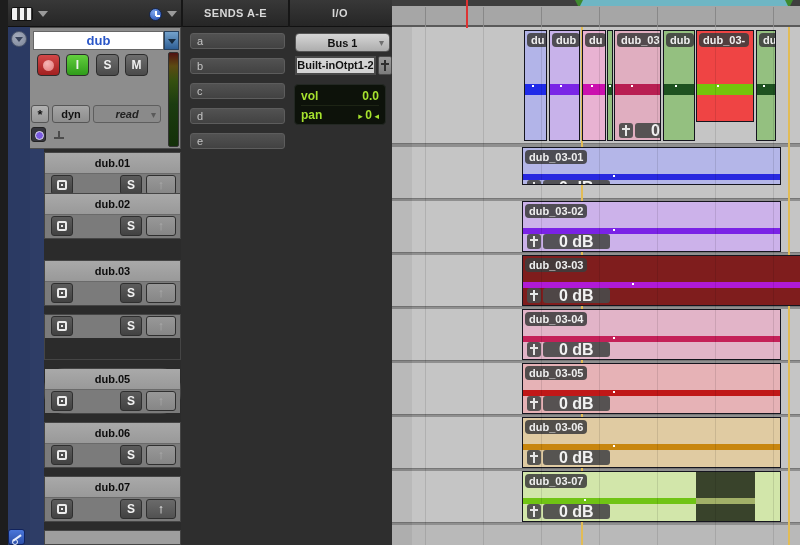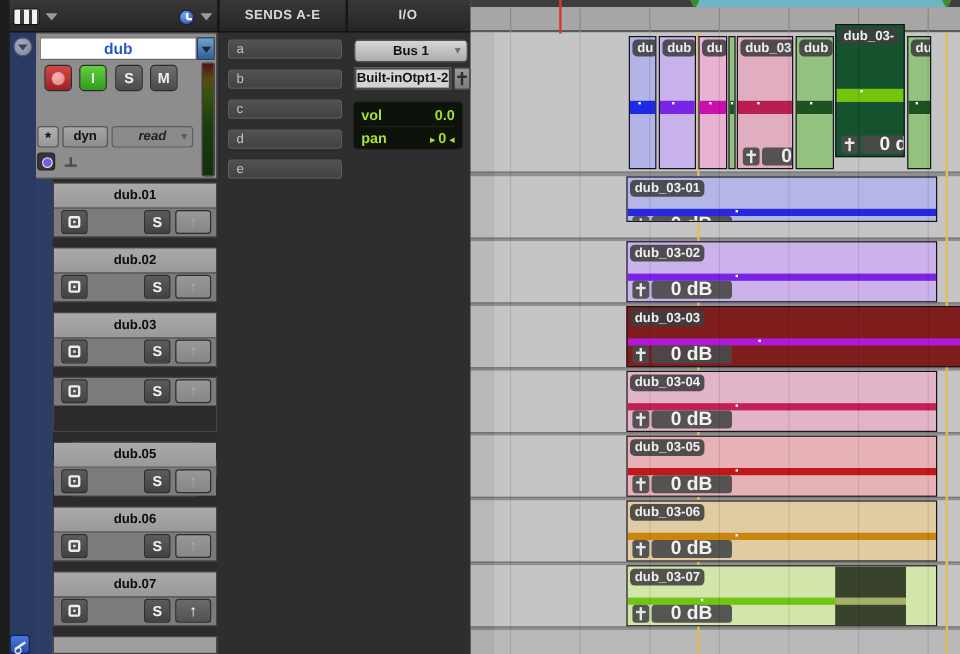--- a/index.html
+++ b/index.html
@@ -182,21 +182,21 @@
           <div class="clip-label">dub_03</div>
           <div class="gain-badge" style="left: 4px; top: 92px;">
             <div class="gain-fader"></div>
             <div class="gain-val">0 dB</div>
           </div>
         </div>
         <div class="clip" style="left: 271px; top: 30px; width: 32px; height: 111px; background: rgb(148, 192, 128);">
           <div class="stripe" style="top: 53px; height: 11px; background: rgb(30, 82, 32);"></div>
           <div class="clip-label">dub</div>
         </div>
-        <div class="clip" style="left: 304px; top: 20px; width: 58px; height: 111px; background: #14532d;">
+        <div class="clip" style="left: 304px; top: 30px; width: 58px; height: 92px; background: #ef4444;">
           <div class="stripe" style="top: 53px; height: 11px; background: rgb(116, 196, 12);"></div>
           <div class="clip-label">dub_03-</div>
           <div class="gain-badge" style="left: 4px; top: 92px;">
             <div class="gain-fader"></div>
             <div class="gain-val">0 dB</div>
           </div>
         </div>
         <div class="clip" style="left: 364px; top: 30px; width: 20px; height: 111px; background: rgb(148, 192, 128);">
           <div class="stripe" style="top: 53px; height: 11px; background: rgb(30, 82, 32);"></div>
           <div class="clip-label">dub</div>
@@ -328,21 +328,21 @@
       <div class="lane-panel" style="top: 152px;">
         <div class="lane-title">dub.01</div>
         <div class="lane-ctrls">
           <div class="lbtn lane-sq">
             <i></i>
           </div>
           <div class="lbtn lane-s">S</div>
           <div class="lbtn lane-up">↑</div>
         </div>
       </div>
-      <div class="lane-panel" style="top: 206px;">
+      <div class="lane-panel" style="top: 193px;">
         <div class="lane-title">dub.02</div>
         <div class="lane-ctrls">
           <div class="lbtn lane-sq">
             <i></i>
           </div>
           <div class="lbtn lane-s">S</div>
           <div class="lbtn lane-up">↑</div>
         </div>
       </div>
       <div class="lane-panel" style="top: 260px;">

